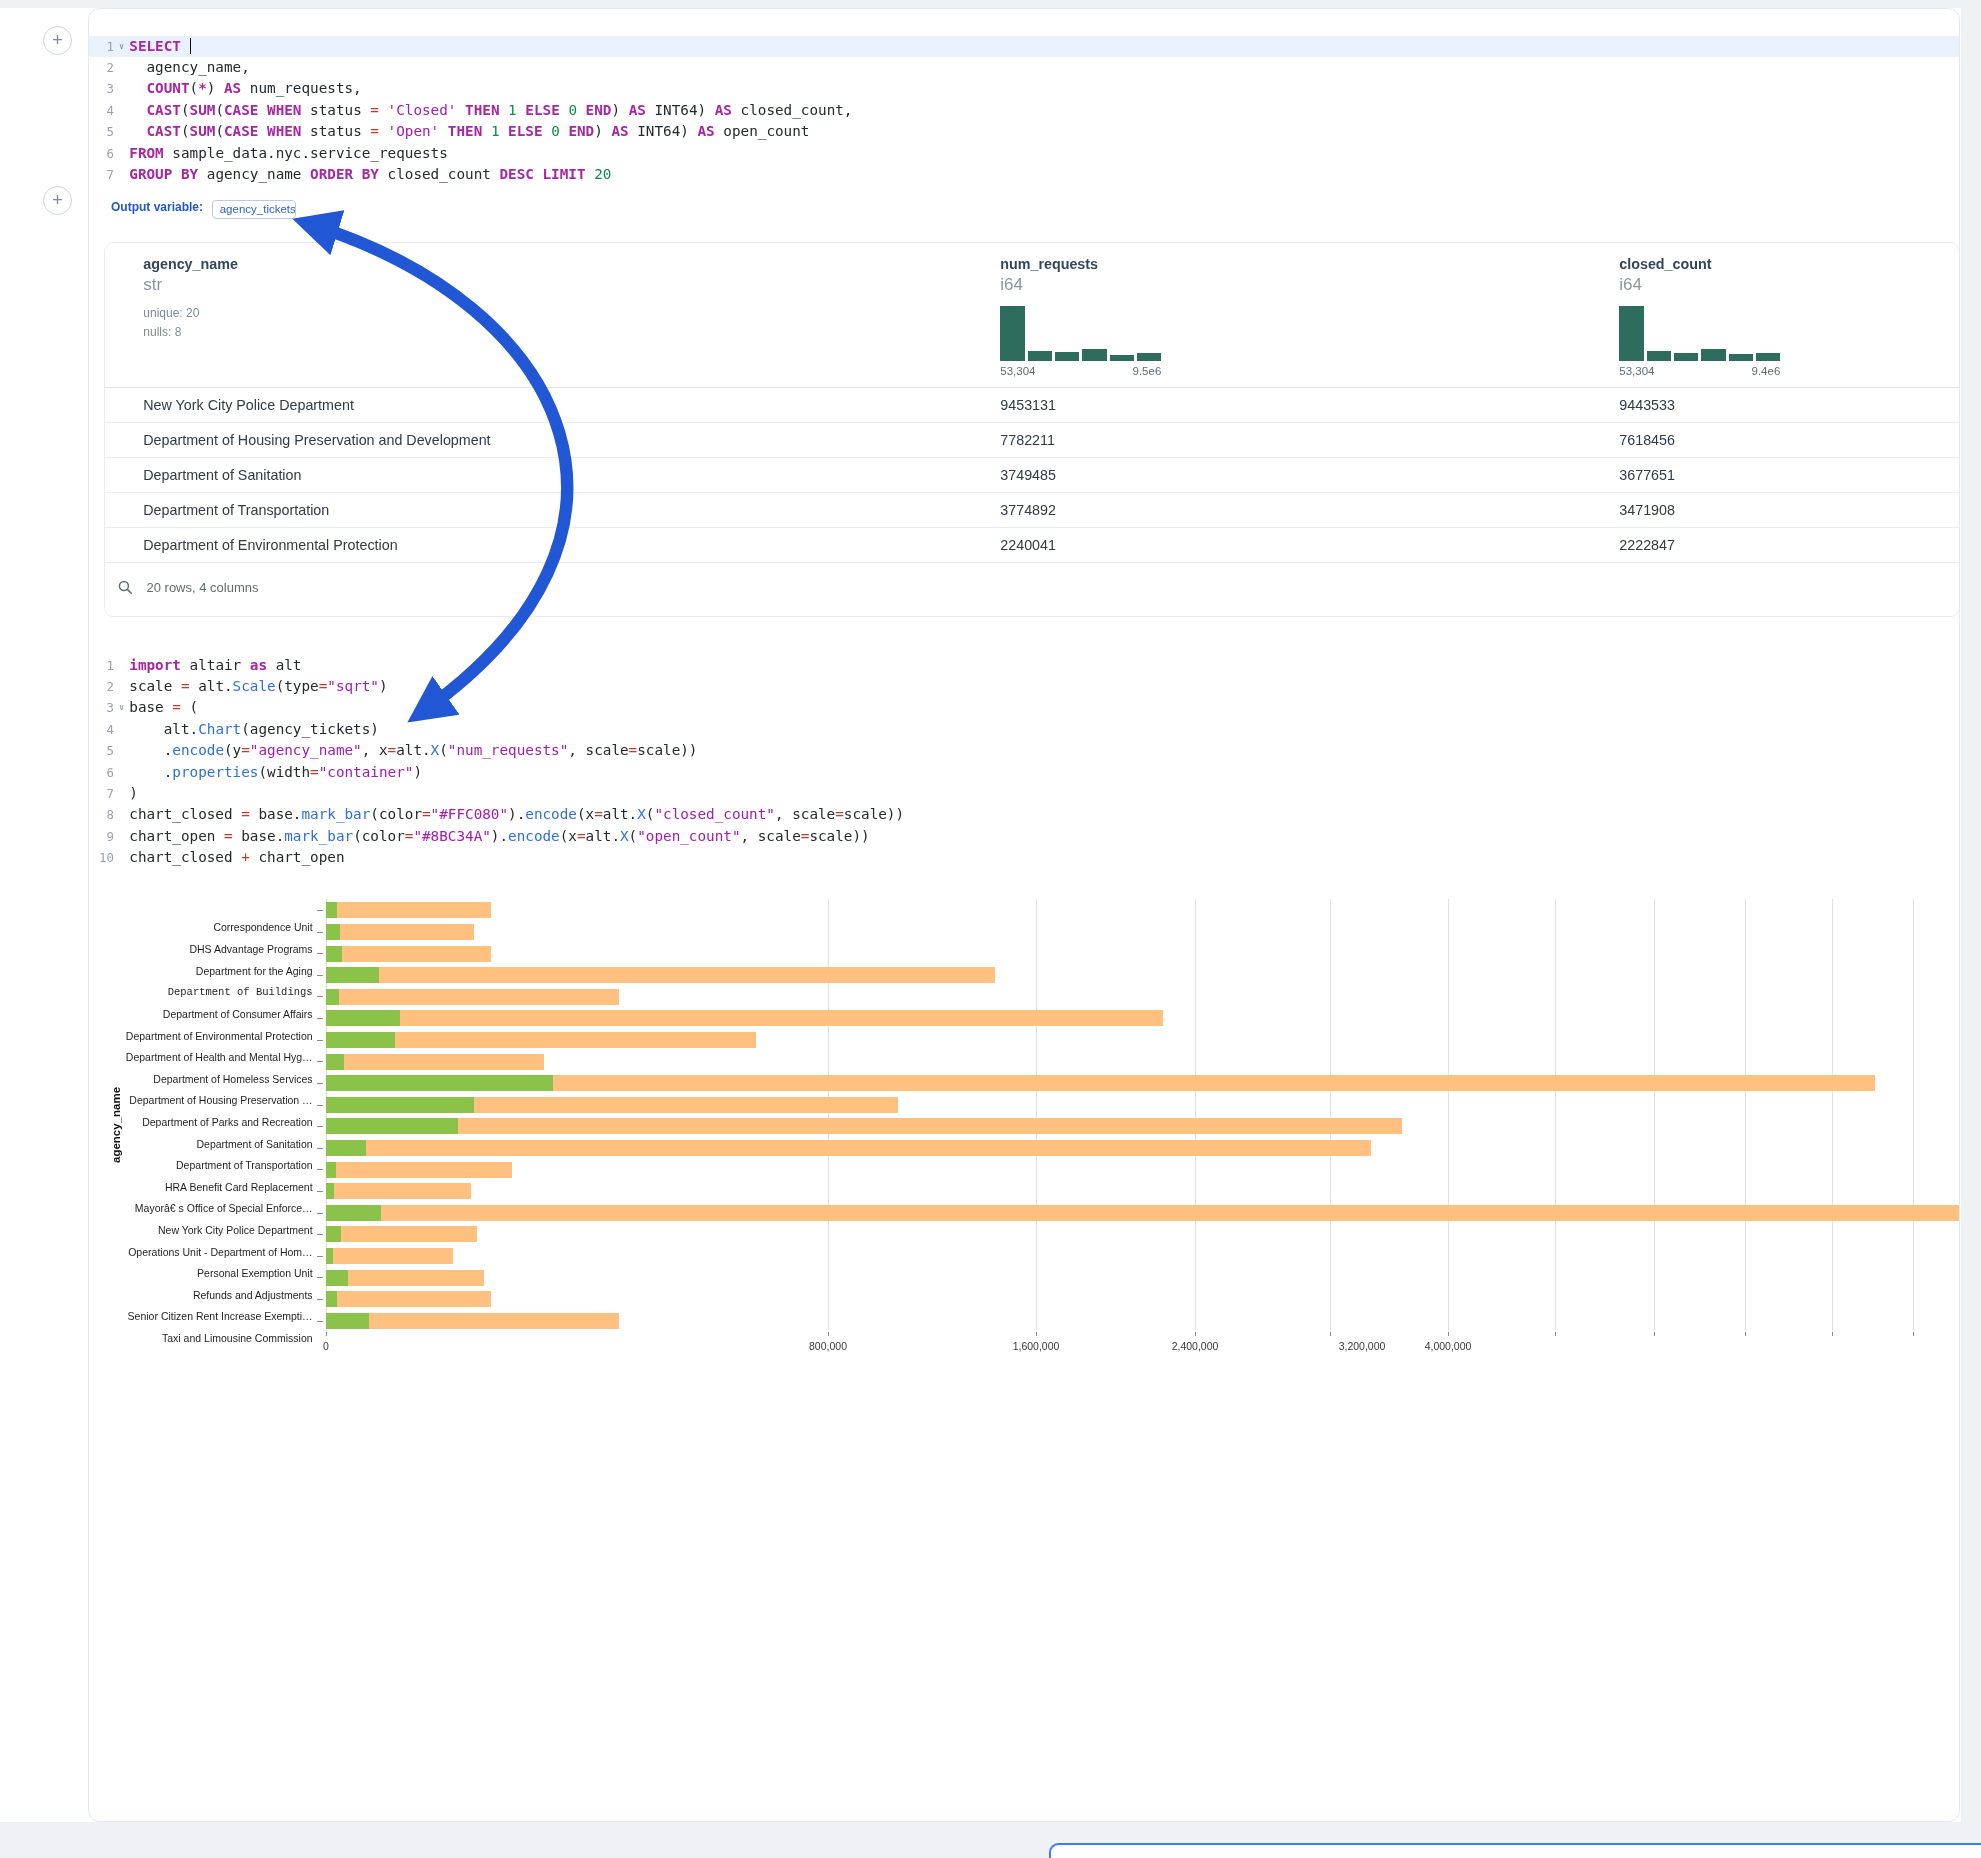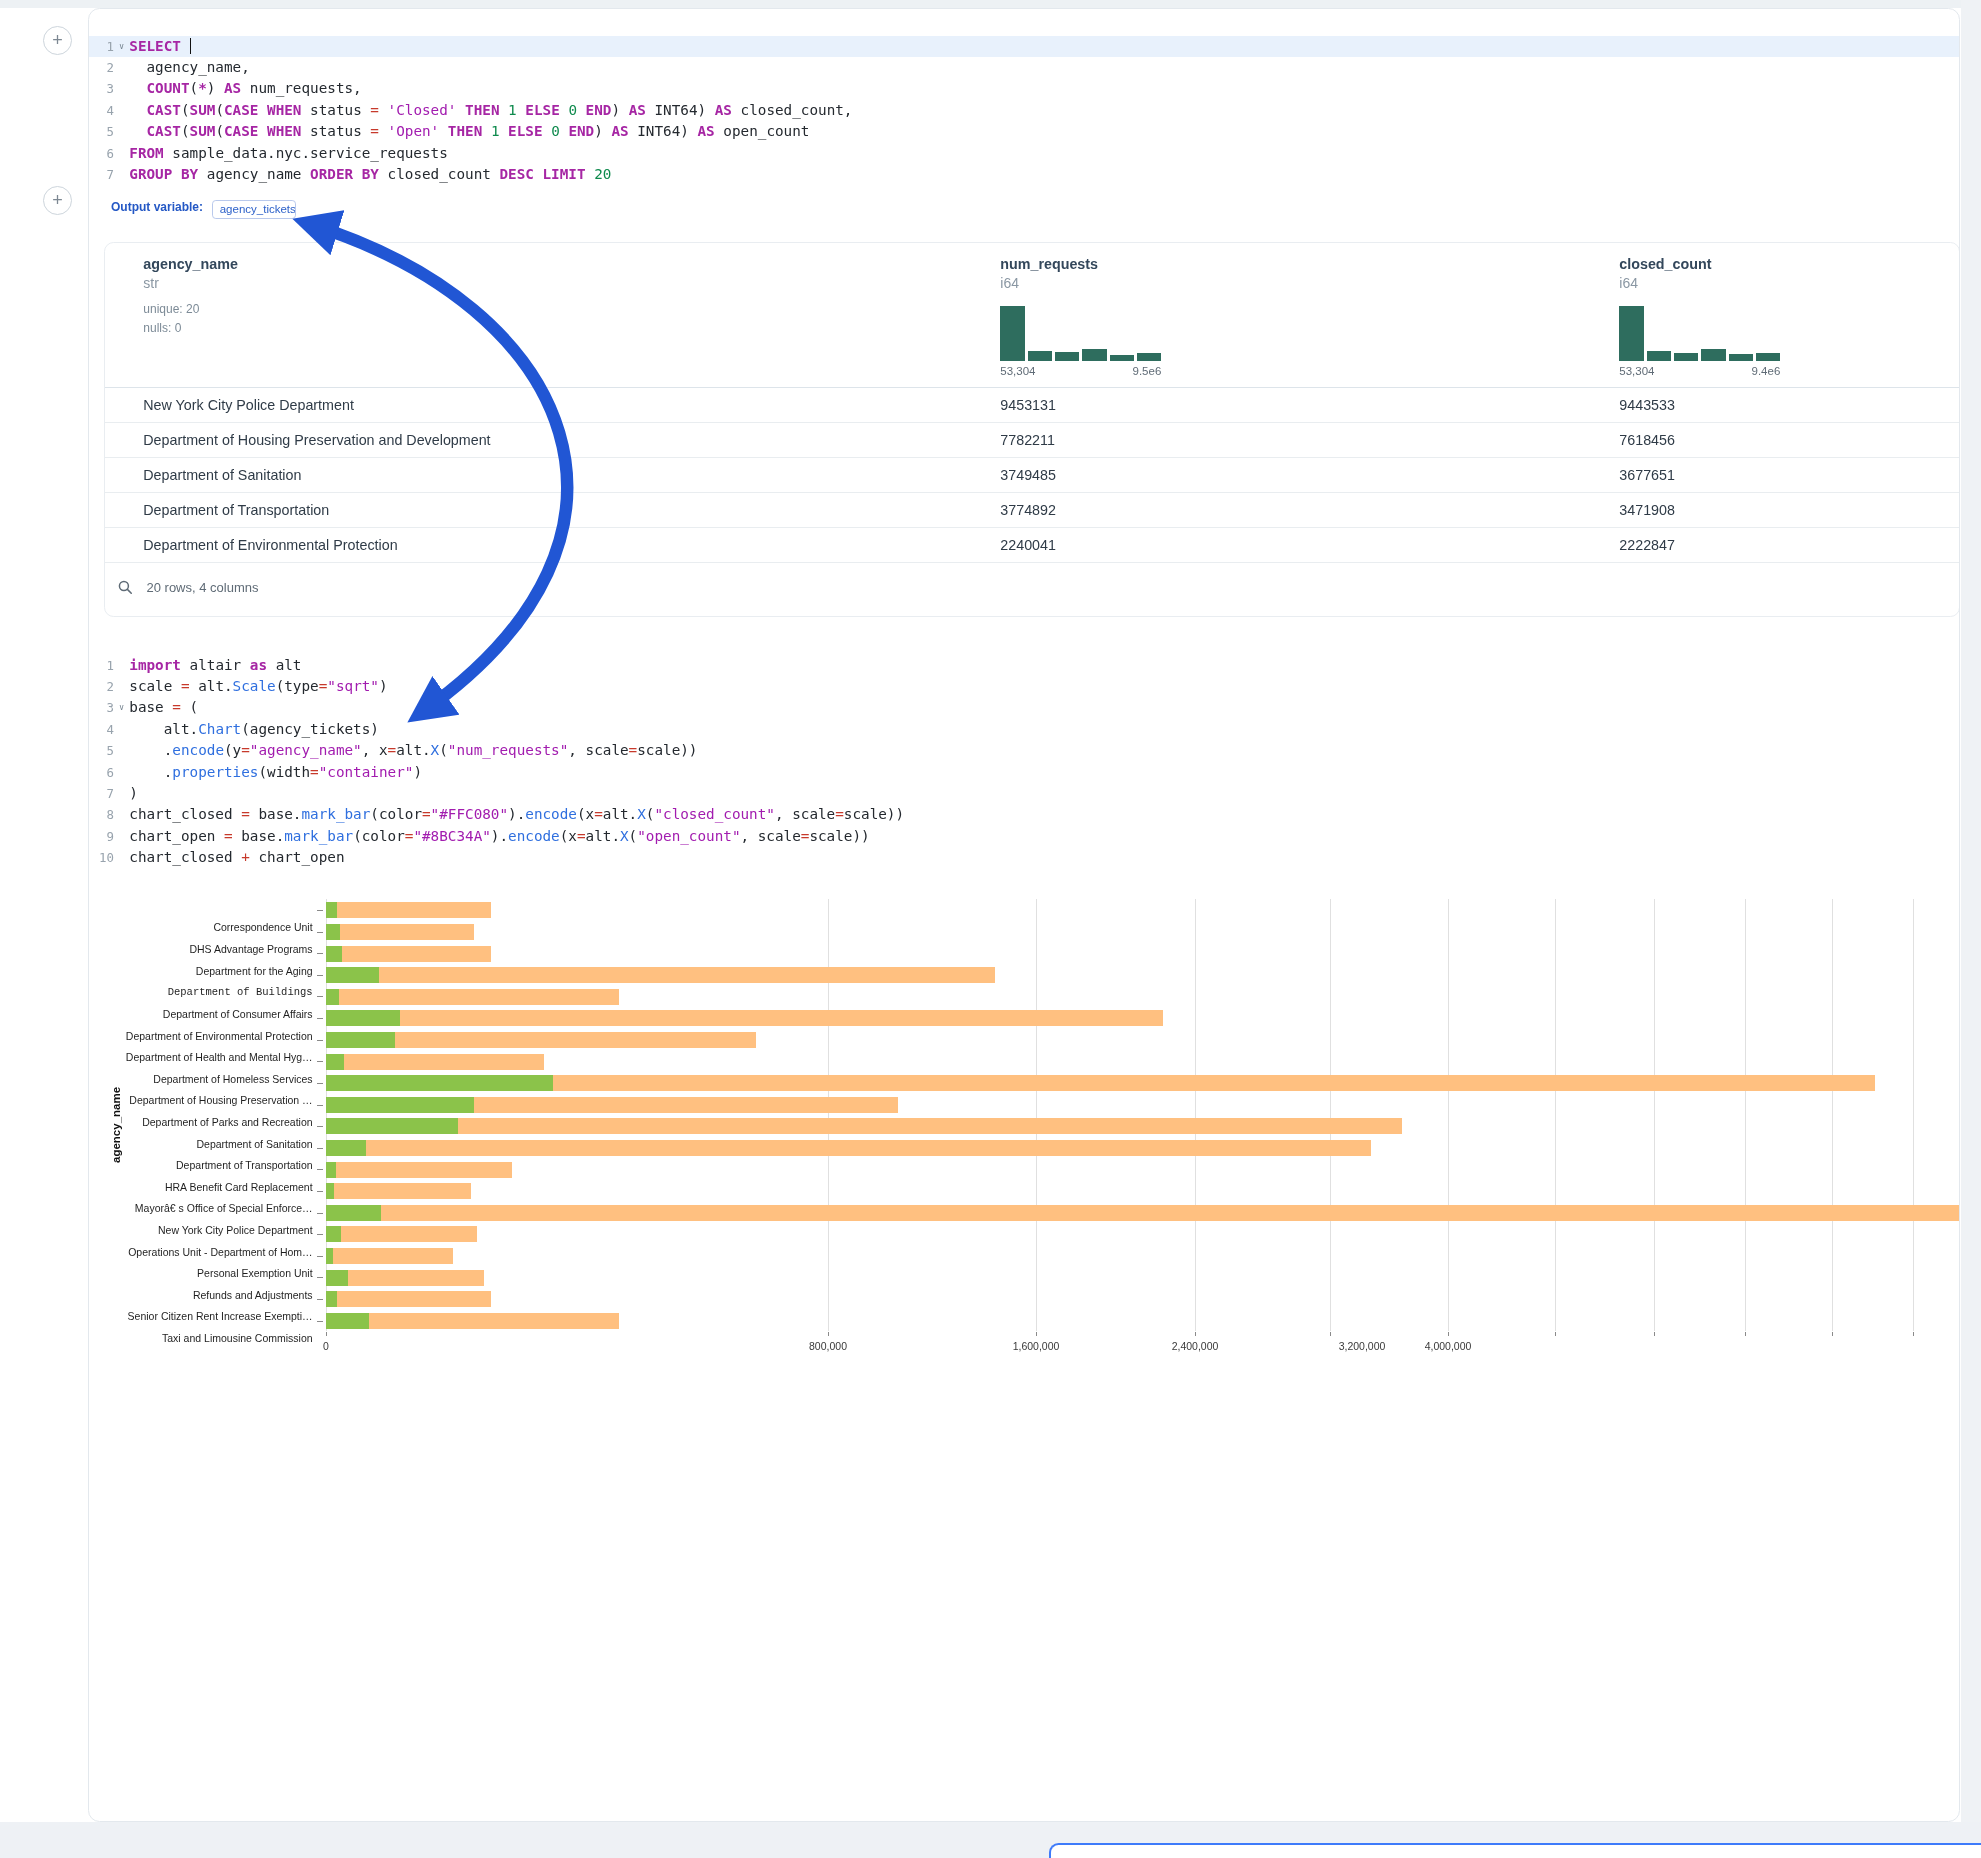--- a/index.html
+++ b/index.html
@@ -40,21 +40,21 @@
   #outlabel{color:#2458c5;font-size:12px;font-weight:bold;}
   #outbadge{border:1px solid #b9c9ec;border-radius:3.8px;color:#2e62c9;font-size:11.5px;padding:2.9px 6.7px;
             max-width:84px;overflow:hidden;white-space:nowrap;background:#fff;cursor:pointer;}
 
   
   #tbl{position:absolute;left:15.3px;top:233px;width:1856px;height:375px;border:1px solid #e9edf1;
        border-radius:9.6px;background:#fff;overflow:hidden;}
   #tbl-header{display:flex;height:145px;border-bottom:1px solid #dde4ea;}
   .hcell{padding:13.4px 0 0 38px;position:relative;flex:none;}
   .hname{font-size:14.3px;font-weight:bold;color:#33475b;}
-  .htype{font-size:14px;color:#8a97a3;margin-top:2.9px;}
+  .htype{font-size:17px;color:#8a97a3;margin-top:2.9px;}
   .hmeta{font-size:12px;color:#7d8b97;margin-top:11.5px;}
   .hmeta + .hmeta{margin-top:4.8px;}
   .hist{position:absolute;top:61px;left:38px;width:161px;height:57px;display:flex;align-items:flex-end;gap:2.9px;}
   .histbar{flex:1;}
   .histlabels{position:absolute;top:122px;left:38px;width:161px;display:flex;justify-content:space-between;
               font-size:11.5px;color:#5f6b76;}
   .trow{display:flex;height:35px;line-height:35px;border-bottom:1px solid #e9edf0;font-size:14.3px;color:#2f3b47;}
   .tcell{padding-left:38px;overflow:hidden;white-space:nowrap;flex:none;}
   #tbl-footer{display:flex;align-items:center;height:49px;padding-left:11.5px;gap:13.4px;color:#5f6b76;font-size:13px;}
 
@@ -132,21 +132,21 @@
     <span id="outlabel">Output variable:</span>
     <span id="outbadge">agency_tickets</span>
   </div>
 
   <div id="tbl">
     <div id="tbl-header">
         <div class="hcell" style="width: 857px;">
           <div class="hname">agency_name</div>
           <div class="htype">str</div>
           <div class="hmeta">unique: 20</div>
-          <div class="hmeta">nulls: 0</div>
+          <div class="hmeta">nulls: 8</div>
         </div>
         <div class="hcell" style="width: 619px;">
           <div class="hname">num_requests</div>
           <div class="htype">i64</div>
           <div class="hist">
             <div class="histbar" style="height: 55px; background: rgb(46, 109, 94);"></div>
             <div class="histbar" style="height: 9.6px; background: rgb(46, 109, 94);"></div>
             <div class="histbar" style="height: 8.6px; background: rgb(46, 109, 94);"></div>
             <div class="histbar" style="height: 11.5px; background: rgb(46, 109, 94);"></div>
             <div class="histbar" style="height: 5.7px; background: rgb(46, 109, 94);"></div>

